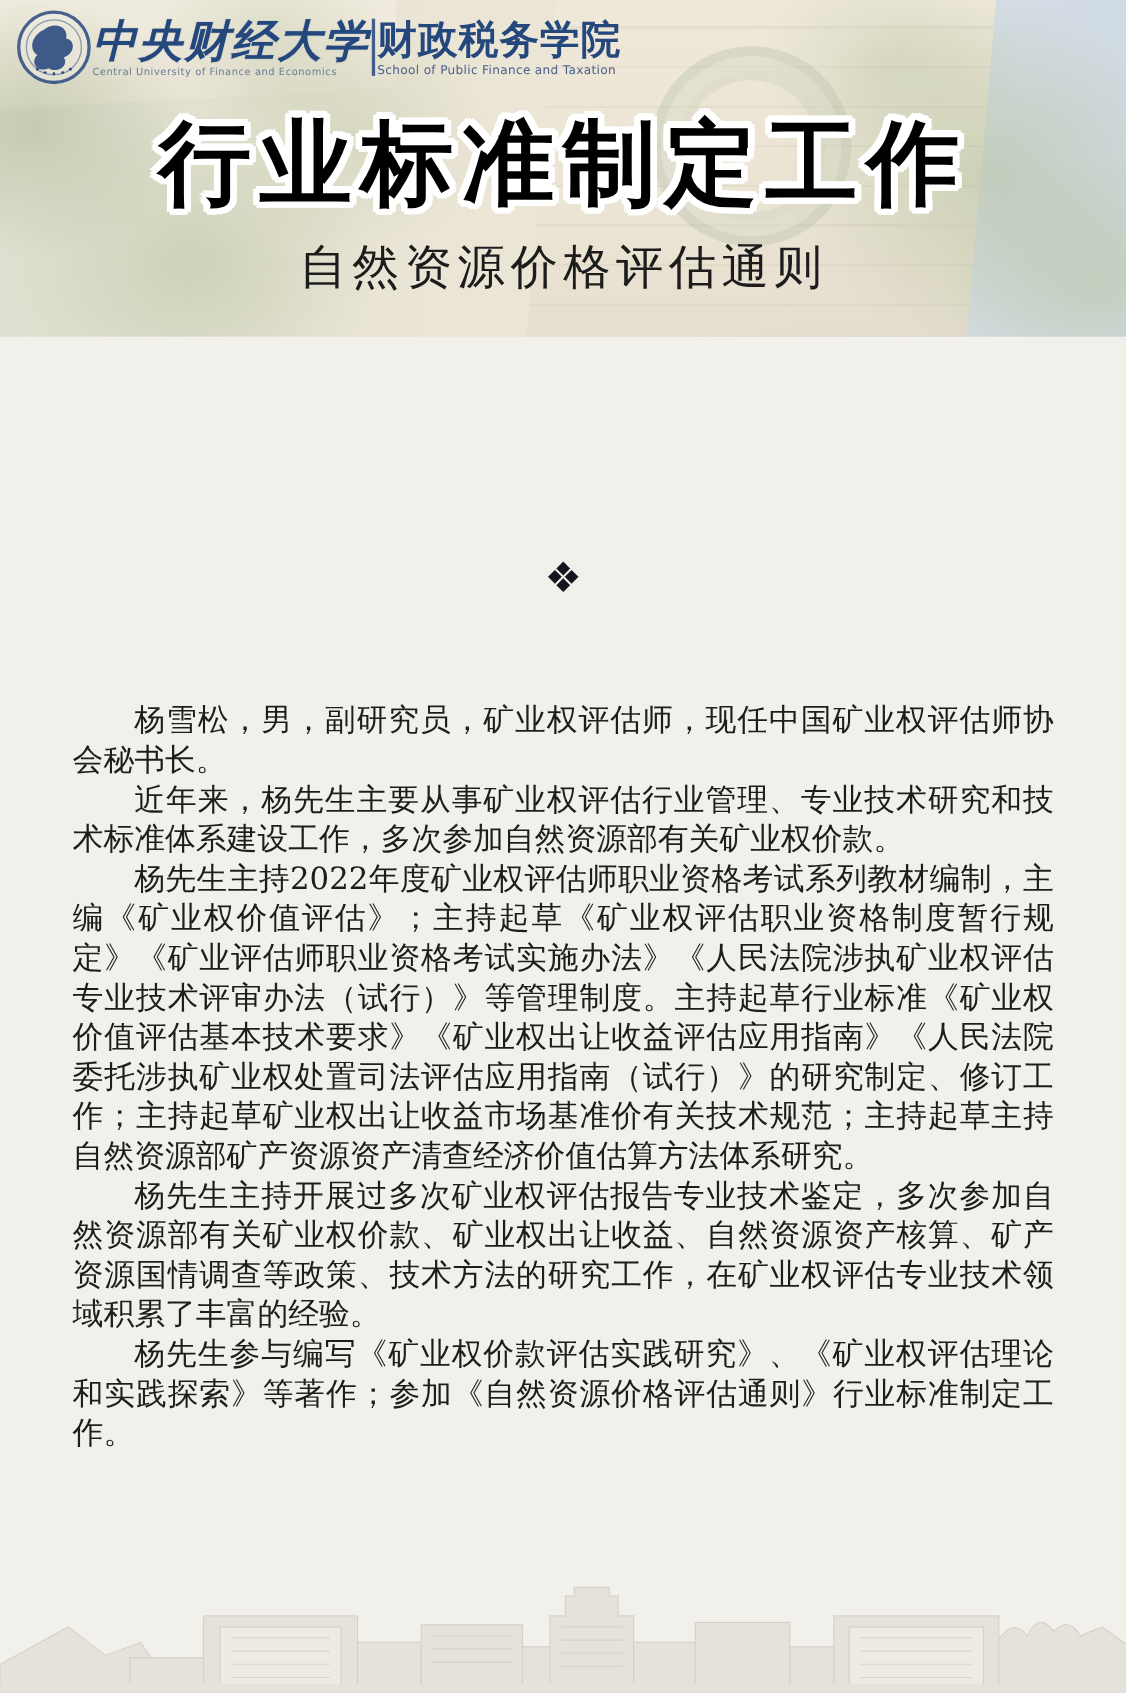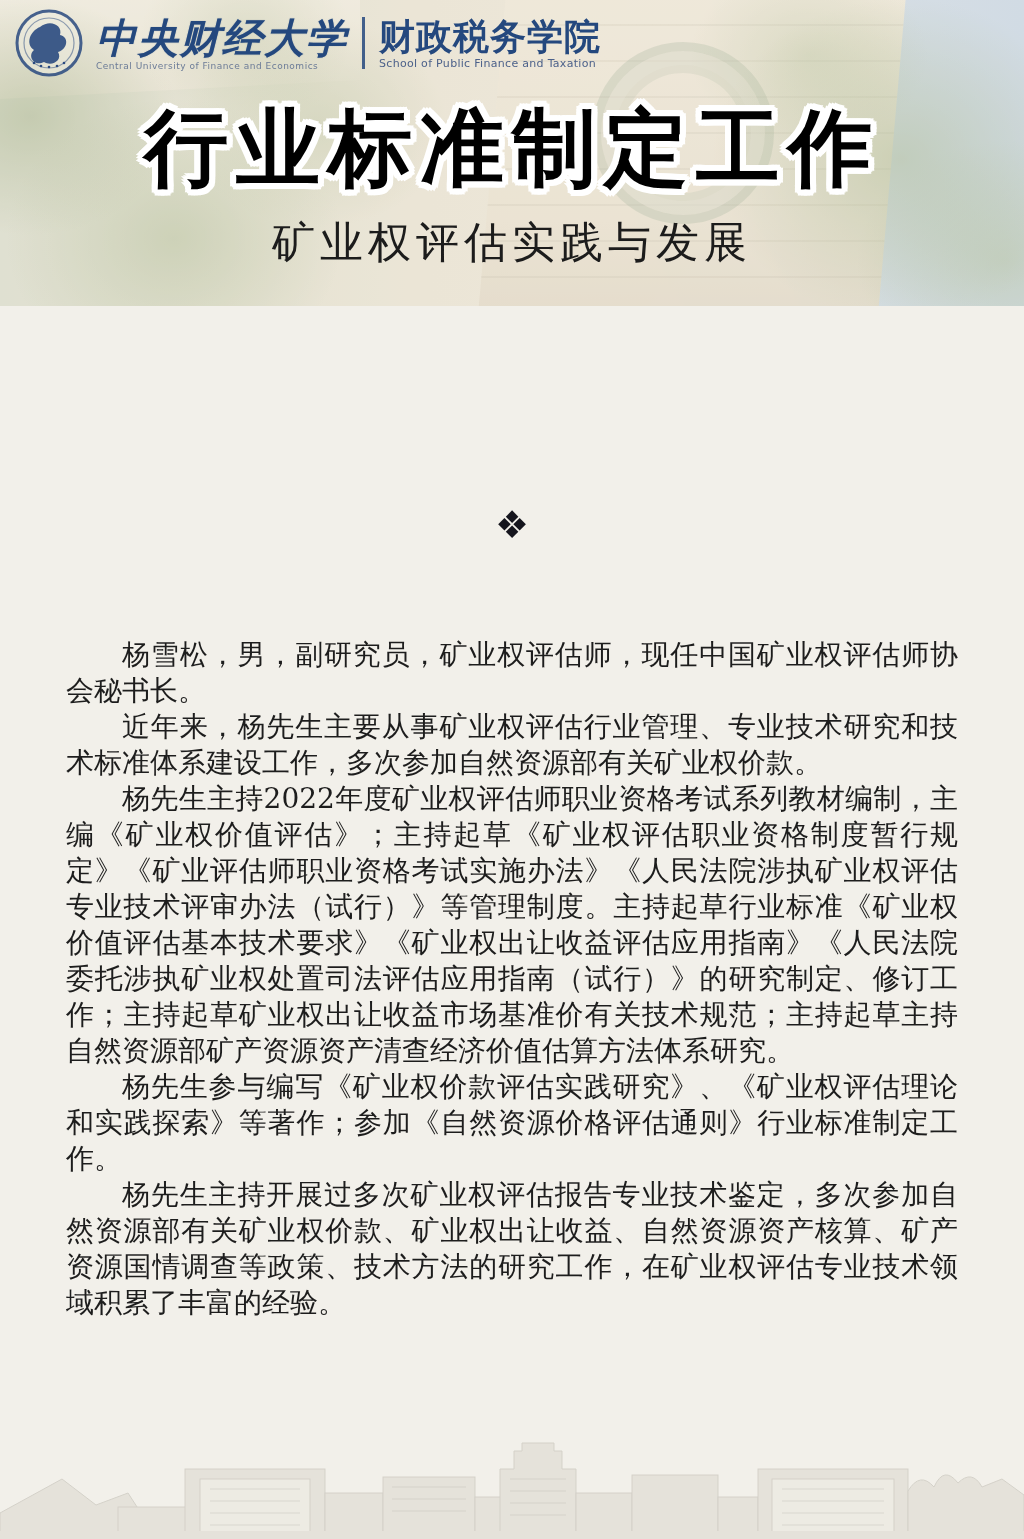--- a/index.html
+++ b/index.html
@@ -50,21 +50,21 @@
       radial-gradient(ellipse 150px 130px at 24% 12%, rgba(168,181,138,.35), transparent 70%),
       radial-gradient(ellipse 270px 230px at 88% 52%, rgba(148,168,118,.52), transparent 70%),
       radial-gradient(ellipse 210px 170px at 98% 85%, rgba(158,176,126,.48), transparent 70%),
       radial-gradient(ellipse 170px 130px at 79% 18%, rgba(163,178,133,.36), transparent 70%);
   }
   .banner-veil { position:absolute; inset:0; background:rgba(247,244,237,.28); }
 
   
   .logo-row {
     position:absolute; top:8px; left:14px; z-index:5;
-    display:flex; align-items:center; gap:12px;
+    display:flex; align-items:center; 
   }
   .seal { width:70px; height:70px; flex:0 0 auto; }
   .uni-block, .school-block { display:flex; flex-direction:column; }
   .uni-name {
     font-family:"DejaVu Serif", serif; font-style:italic; font-weight:bold;
     font-size:40px; line-height:44px; color:#24487e; letter-spacing:2px;
     text-shadow:0 0 1px rgba(36,72,126,.5);
   }
   .uni-en { font-size:9px; color:#6b7b97; letter-spacing:.5px; margin-top:1px; }
   .logo-divider { width:3px; height:52px; background:#24487e; opacity:.85; margin:0 2px; }
@@ -150,32 +150,32 @@
         <div class="uni-en">Central University of Finance and Economics</div>
       </div>
       <div class="logo-divider"></div>
       <div class="school-block">
         <div class="school-name">财政税务学院</div>
         <div class="school-en">School of Public Finance and Taxation</div>
       </div>
     </div>
 
     <h1 class="title">行业标准制定工作</h1>
-    <h2 class="subtitle">矿业权评估实践与发展</h2>
+    <h2 class="subtitle">自然资源价格评估通则</h2>
   </div>
 
 
   <div class="ornament">❖</div>
 
   <div class="bio">
     <p>杨雪松，男，副研究员，矿业权评估师，现任中国矿业权评估师协会秘书长。</p>
     <p>近年来，杨先生主要从事矿业权评估行业管理、专业技术研究和技术标准体系建设工作，多次参加自然资源部有关矿业权价款。</p>
     <p>杨先生主持2022年度矿业权评估师职业资格考试系列教材编制，主编《矿业权价值评估》；主持起草《矿业权评估职业资格制度暂行规定》《矿业评估师职业资格考试实施办法》《人民法院涉执矿业权评估专业技术评审办法（试行）》等管理制度。主持起草行业标准《矿业权价值评估基本技术要求》《矿业权出让收益评估应用指南》《人民法院委托涉执矿业权处置司法评估应用指南（试行）》的研究制定、修订工作；主持起草矿业权出让收益市场基准价有关技术规范；主持起草主持自然资源部矿产资源资产清查经济价值估算方法体系研究。</p>
+    <p>杨先生主持开展过多次矿业权评估报告专业技术鉴定，多次参加自然资源部有关矿业权价款、矿业权出让收益、自然资源资产核算、矿产资源国情调查等政策、技术方法的研究工作，在矿业权评估专业技术领域积累了丰富的经验。</p>
     <p>杨先生参与编写《矿业权价款评估实践研究》、《矿业权评估理论和实践探索》等著作；参加《自然资源价格评估通则》行业标准制定工作。</p>
-    <p>杨先生主持开展过多次矿业权评估报告专业技术鉴定，多次参加自然资源部有关矿业权价款、矿业权出让收益、自然资源资产核算、矿产资源国情调查等政策、技术方法的研究工作，在矿业权评估专业技术领域积累了丰富的经验。</p>
   </div>
 
   <svg class="skyline" viewBox="0 0 1024 104">
     <g fill="#e2dfd7" stroke="#cdcac1" stroke-width="1" opacity=".8">
       <path d="M0,104 L0,78 L62,44 L96,70 L128,58 L150,92 L150,104 Z"></path>
       <rect x="118" y="72" width="70" height="32"></rect>
       <rect x="185" y="34" width="140" height="70"></rect>
       <rect x="200" y="44" width="110" height="60" fill="#eceae2"></rect>
       <rect x="325" y="58" width="58" height="46"></rect>
       <rect x="383" y="42" width="92" height="62"></rect>

